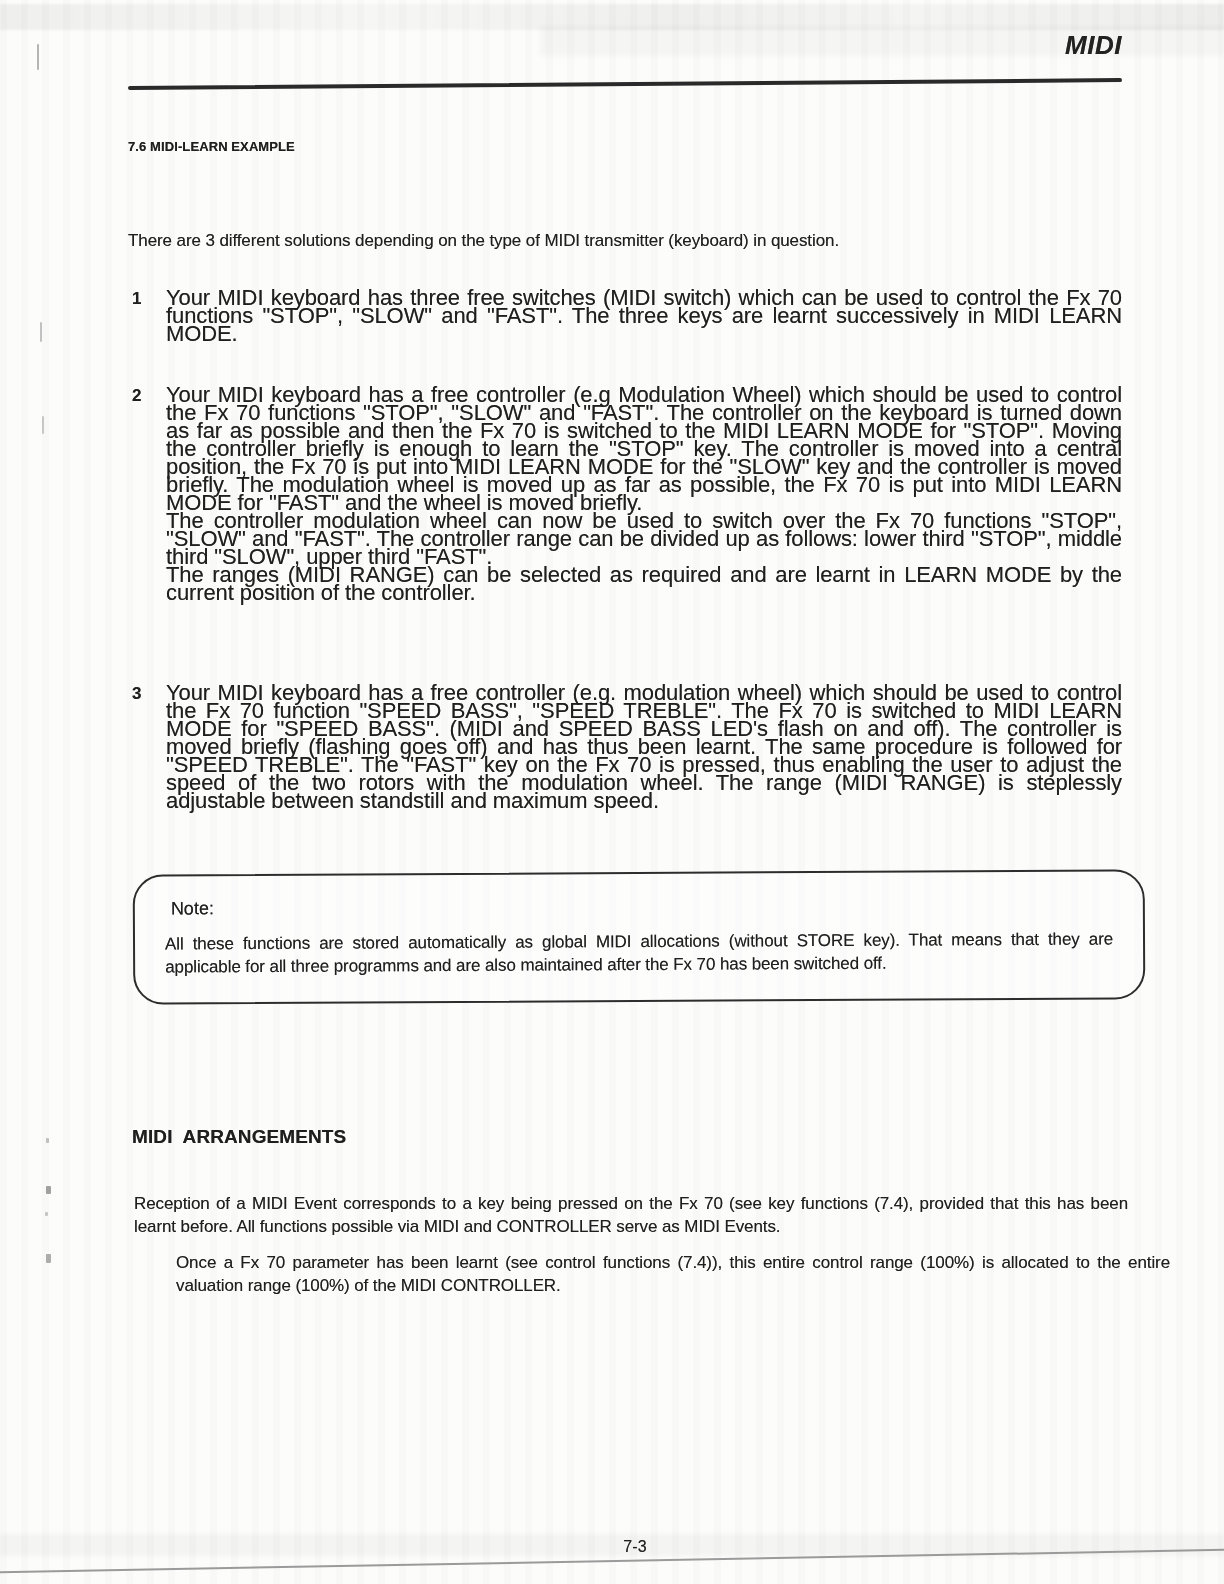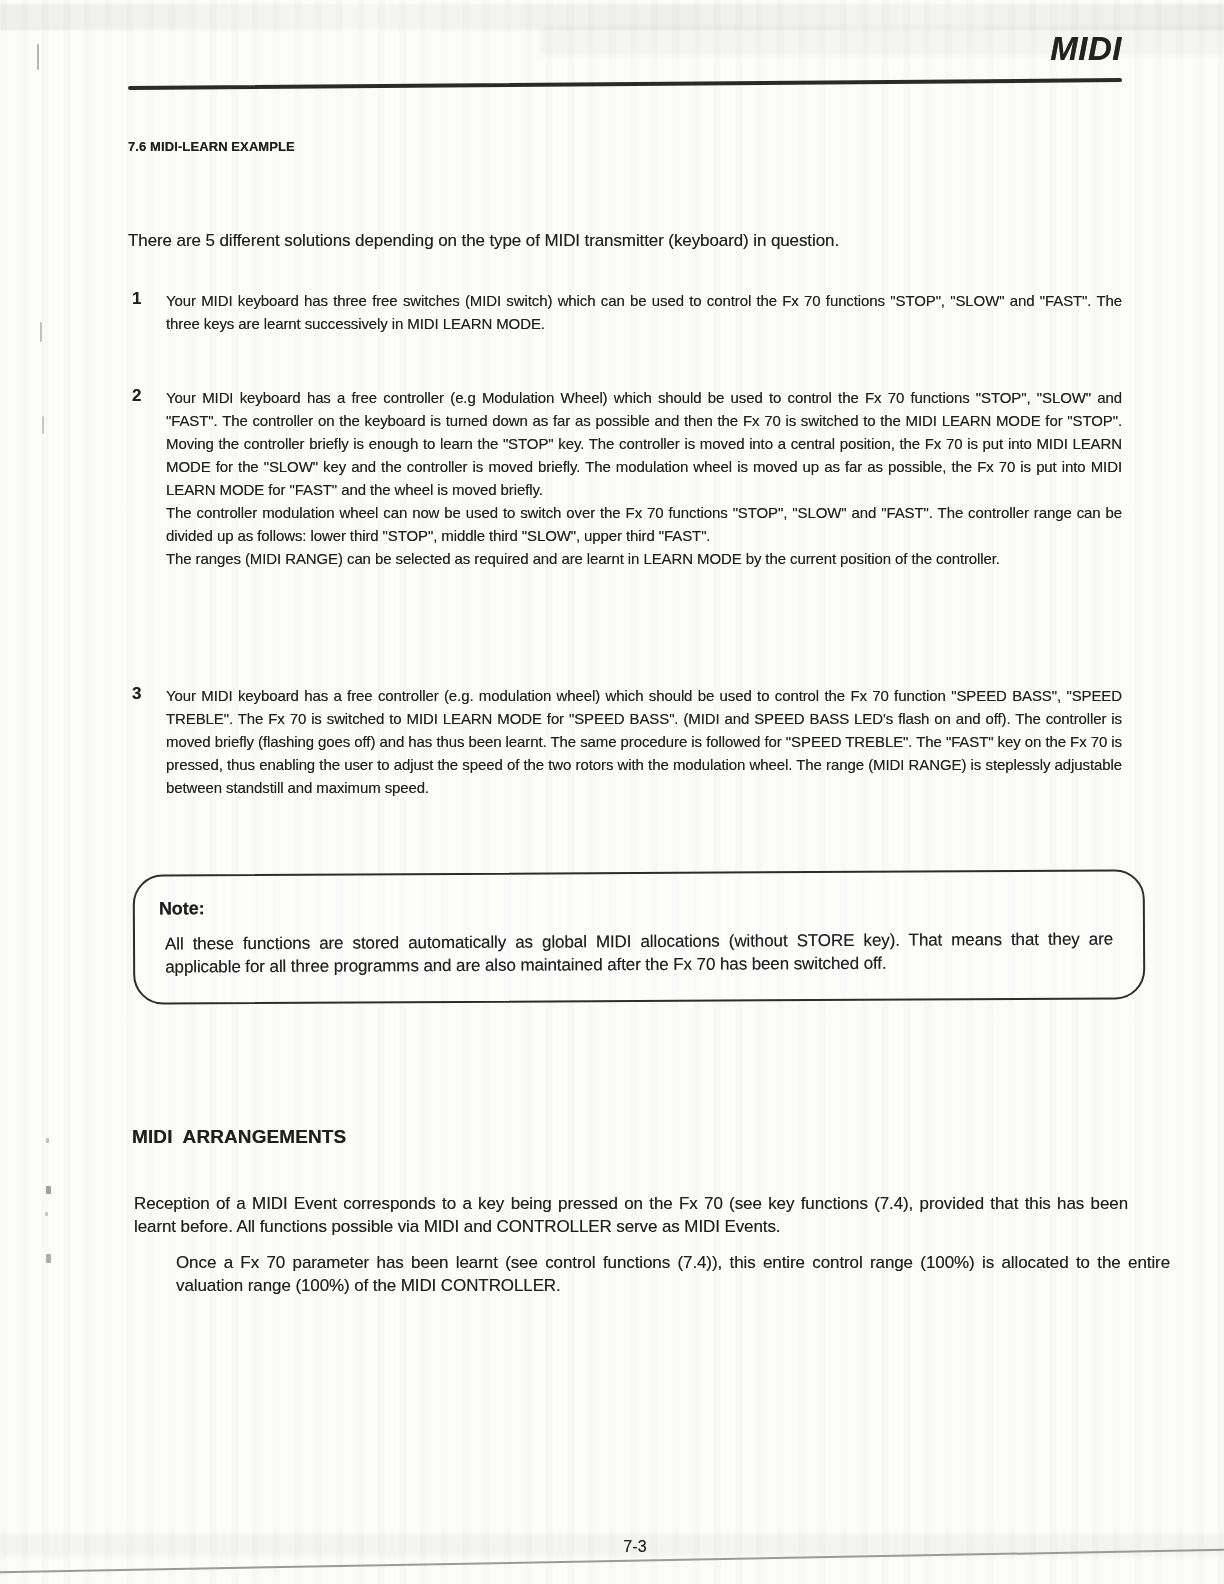--- a/index.html
+++ b/index.html
@@ -53,21 +53,21 @@
     position: absolute;
     background: #7a7a7a;
     border-radius: 1px;
   }
   .header-title {
     position: absolute;
     top: 30px;
     left: 122px;
     width: 1000px;
     text-align: right;
-    font-size: 33px;
+    font-size: 26px;
     font-weight: 800;
     font-style: italic;
     letter-spacing: 0.5px;
     color: #222;
     text-shadow: 0 0 0.5px rgba(0,0,0,0.55);
   }
   .header-rule {
     position: absolute;
     top: 82px;
     left: 128px;
@@ -109,44 +109,44 @@
   .item-num {
     position: absolute;
     left: 4px;
     top: 0;
     font-size: 17px;
     font-weight: bold;
     text-shadow: 0 0 0.45px rgba(0,0,0,0.5);
   }
   .item-text {
     margin-left: 38px;
-    font-size: 15px;
-    line-height: 23px;
+    font-size: 22px;
+    line-height: 18px;
     letter-spacing: -0.1px;
     text-align: justify;
     white-space: pre-line;
     text-shadow: 0 0 0.45px rgba(0,0,0,0.5);
   }
   .note-box {
     position: absolute;
     left: 133px;
     top: 872px;
     width: 1008px;
     height: 126px;
     border: 2.5px solid #2d2d2d;
     border-radius: 30px;
     transform: rotate(-0.3deg);
     background: rgba(255,255,255,0.35);
   }
   .note-label {
     position: absolute;
-    left: 24px;
+    left: 36px;
     top: 22px;
     font-size: 18px;
-    font-weight: bold;
+    font-weight: normal;
     text-shadow: 0 0 0.5px rgba(0,0,0,0.6);
   }
   .note-text {
     position: absolute;
     left: 30px;
     top: 56px;
     width: 948px;
     font-size: 17px;
     line-height: 23px;
     letter-spacing: -0.1px;
@@ -199,21 +199,21 @@
   <div class="speck" style="left:42px; top:416px; width:1.5px; height:18px; opacity:.4;"></div>
   <div class="speck" style="left:46px; top:1138px; width:3px; height:5px; opacity:.45;"></div>
   <div class="speck" style="left:46px; top:1186px; width:5px; height:8px; opacity:.7;"></div>
   <div class="speck" style="left:45px; top:1212px; width:3px; height:4px; opacity:.4;"></div>
   <div class="speck" style="left:46px; top:1254px; width:5px; height:9px; opacity:.6;"></div>
 
   <div class="header-title">MIDI</div>
   <div class="header-rule"></div>
 
   <div class="section-heading">7.6  MIDI-LEARN EXAMPLE</div>
-  <div class="txt intro-2">There are 5 different solutions depending on the type of MIDI transmitter (keyboard) in question.</div>
+  <div class="txt intro-2">There are 3 different solutions depending on the type of MIDI transmitter (keyboard) in question.</div>
 
   <div class="item item-1">
     <span class="item-num">1</span>
     <div class="item-text">Your MIDI keyboard has three free switches (MIDI switch) which can be used to control the Fx 70 functions "STOP", "SLOW" and "FAST". The three keys are learnt successively in MIDI LEARN MODE.</div>
   </div>
 
   <div class="item item-2">
     <span class="item-num">2</span>
     <div class="item-text">Your MIDI keyboard has a free controller (e.g Modulation Wheel) which should be used to control the Fx 70 functions "STOP", "SLOW" and "FAST". The controller on the keyboard is turned down as far as possible and then the Fx 70 is switched to the MIDI LEARN MODE for "STOP". Moving the controller briefly is enough to learn the "STOP" key. The controller is moved into a central position, the Fx 70 is put into MIDI LEARN MODE for the "SLOW" key and the controller is moved briefly. The modulation wheel is moved up as far as possible, the Fx 70 is put into MIDI LEARN MODE for "FAST" and the wheel is moved briefly.
 The controller modulation wheel can now be used to switch over the Fx 70 functions "STOP", "SLOW" and "FAST". The controller range can be divided up as follows: lower third "STOP", middle third "SLOW", upper third "FAST".

